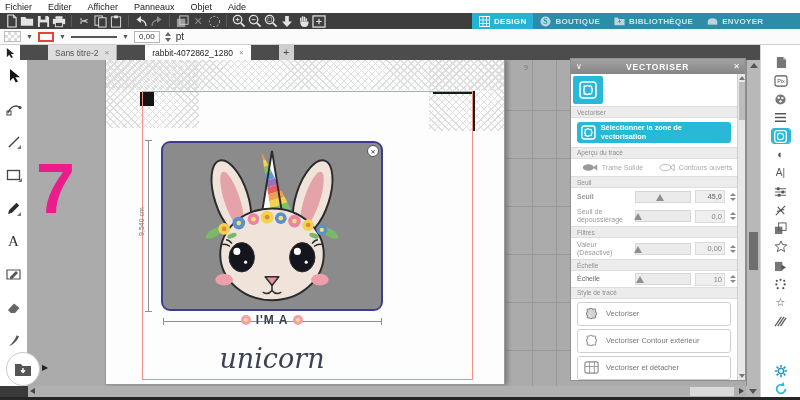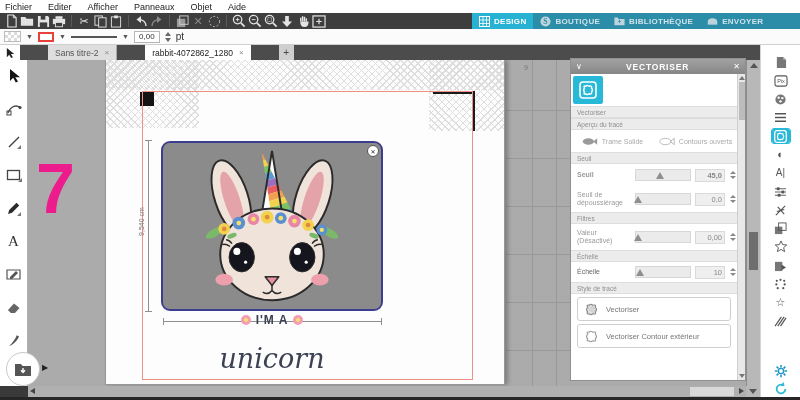--- a/index.html
+++ b/index.html
@@ -518,20 +518,27 @@
       <div class="pcontent">
         <div class="picon-row">
           <div class="picon-btn">
             <svg width="18" height="18" viewBox="0 0 18 18">
                 <rect x="1" y="1" width="16" height="16" rx="3" fill="none" stroke="#fff" stroke-width="1.6"></rect>
                 <path d="M5.5 7Q4 4.5 7 5.2 8 3.5 10 5.2 13.5 4.5 12.5 7 14.5 9 12.5 11 13.5 13.5 10 12.8 8 14.5 7 12.8 4 13.5 5.5 11 3.8 9 5.5 7Z" fill="none" stroke="#fff" stroke-width="1.4"></path>
               </svg>
           </div>
         </div>
         <div class="sec">Vectoriser</div>
+        <div class="selectbtn">
+          <svg width="15" height="15" viewBox="0 0 18 18">
+              <rect x="1" y="1" width="16" height="16" rx="3" fill="none" stroke="#fff" stroke-width="1.8"></rect>
+              <path d="M5.5 7Q4 4.5 7 5.2 8 3.5 10 5.2 13.5 4.5 12.5 7 14.5 9 12.5 11 13.5 13.5 10 12.8 8 14.5 7 12.8 4 13.5 5.5 11 3.8 9 5.5 7Z" fill="none" stroke="#fff" stroke-width="1.5"></path>
+            </svg>
+          <span class="lbl">Sélectionner la zone de vectorisation</span>
+        </div>
         <div class="sec">Aperçu du tracé</div>
         <div class="prevrow">
           <div class="opt">
             <svg width="16" height="9" viewBox="0 0 20 10">
                 <ellipse cx="8" cy="5" rx="7" ry="4" fill="#9a9a9a"></ellipse>
                 <path d="M14 5l5-4v8z" fill="#9a9a9a"></path>
               </svg>
             <span>Trame Solide</span>
           </div>
           <div class="opt">
@@ -600,20 +607,27 @@
               <path d="M5 7l7 6M7 5.5l6 6M9 4.8l4 4" stroke="#aaa" stroke-width=".7"></path>
             </svg>
           <span class="lbl">Vectoriser</span>
         </div>
         <div class="stylebtn">
           <svg width="17" height="17" viewBox="0 0 18 18">
               <path d="M5 6.5Q3 3.5 6.5 4.5 8 2.5 10.5 4.5 14.5 3.5 13 6.5 15.5 9 13 11.5 14.5 14.5 10.5 13.5 8 15.5 6.5 13.5 3 14.5 5 11.5 2.5 9 5 6.5Z" fill="none" stroke="#9a9a9a" stroke-width="1.2"></path>
             </svg>
           <span class="lbl">Vectoriser Contour extérieur</span>
         </div>
+        <div class="stylebtn">
+          <svg width="17" height="17" viewBox="0 0 18 18">
+              <rect x="2" y="3" width="14" height="12" rx="2" fill="none" stroke="#8a8a8a" stroke-width="1.2"></rect>
+              <path d="M2 8h14M7 3v12M12 3v12" stroke="#8a8a8a" stroke-width=".9"></path>
+            </svg>
+          <span class="lbl">Vectoriser et détacher</span>
+        </div>
       </div>
       <div class="pscroll">
         <i class="a au"></i>
         <div class="thumb"></div>
         <i class="a ad"></i>
       </div>
     </div>
   </div>
 
   <div class="vscroll">

